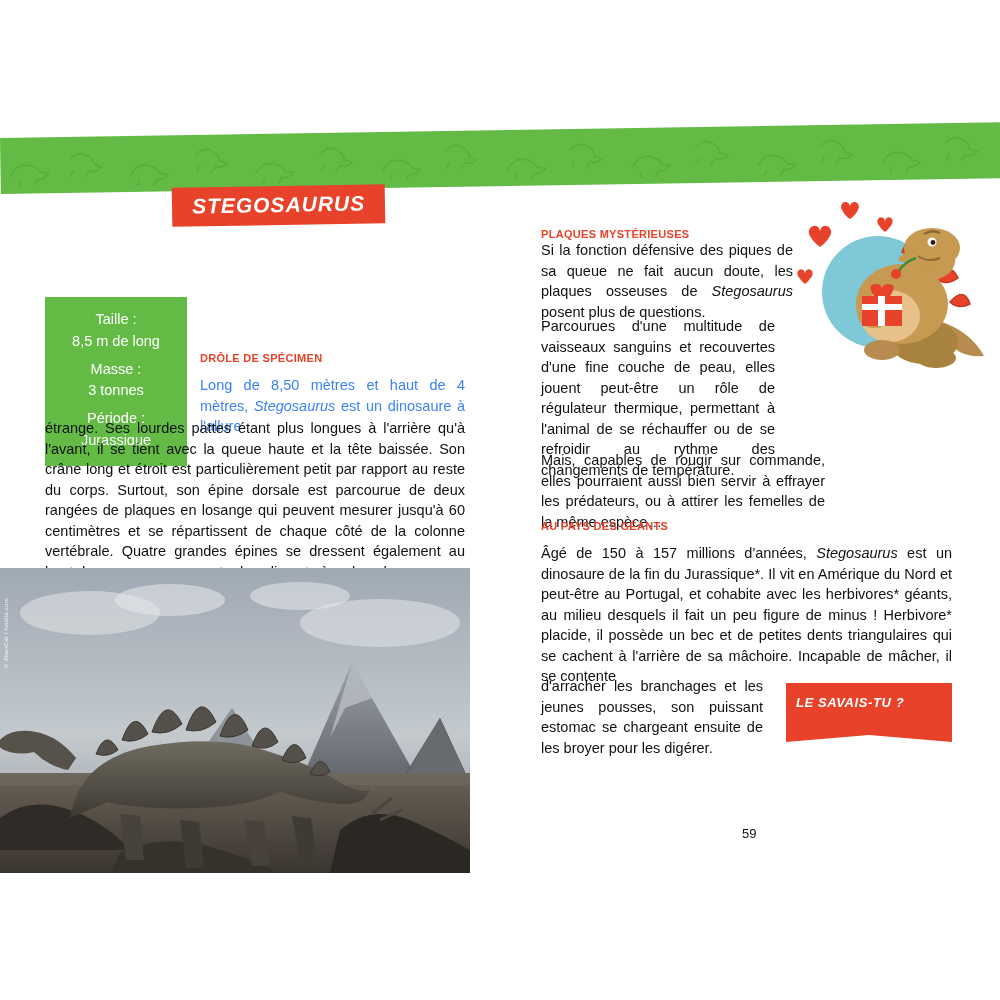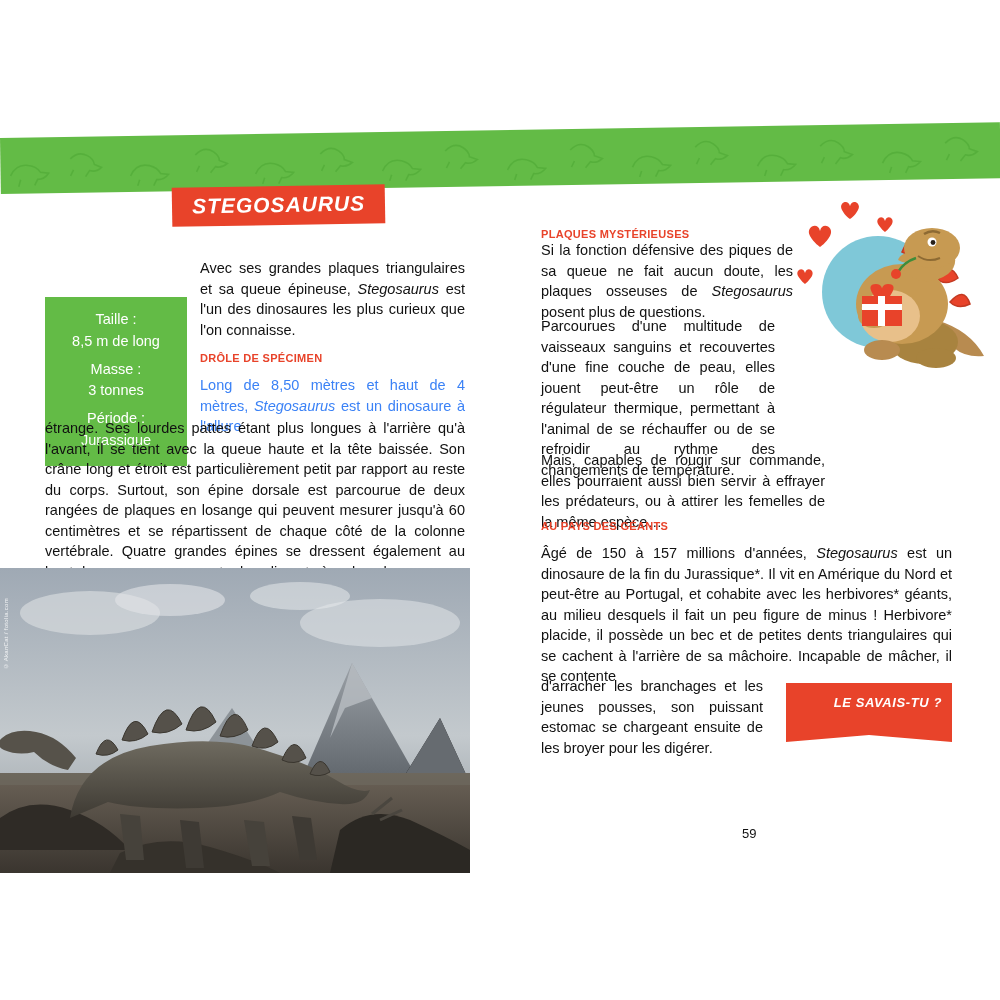--- a/index.html
+++ b/index.html
@@ -212,21 +212,21 @@
   }
 
   
   .didyouknow {
     position: absolute;
     left: 786px;
     top: 683px;
     width: 166px;
     background: #e8432a;
     color: #ffffff;
-    text-align: right;
+    text-align: left;
     padding: 12px 10px 26px 10px;
     box-sizing: border-box;
     clip-path: polygon(0 0, 100% 0, 100% 100%, 50% 88%, 0 100%);
   }
   .didyouknow .dyk-title {
     font-weight: bold;
     font-style: italic;
     font-size: 13px;
     letter-spacing: 0.6px;
     margin-bottom: 6px;
@@ -295,21 +295,20 @@
     <div class="fact">
       <span class="fact-label">Masse :</span>
       <span class="fact-value">3 tonnes</span>
     </div>
     <div class="fact">
       <span class="fact-label">Période :</span>
       <span class="fact-value">Jurassique</span>
     </div>
   </div>
 
-  <div class="intro-para">Avec ses grandes plaques triangulaires et sa queue épineuse, <i>Stegosaurus</i> est l'un des dinosaures les plus curieux que l'on connaisse.</div>
 
   <div class="sub-head spec-head">DRÔLE DE SPÉCIMEN</div>
   <div class="spec-body">Long de 8,50 mètres et haut de 4 mètres, <i>Stegosaurus</i> est un dinosaure à l'allure</div>
   <div class="spec-body-wide">étrange. Ses lourdes pattes étant plus longues à l'arrière qu'à l'avant, il se tient avec la queue haute et la tête baissée. Son crâne long et étroit est particulièrement petit par rapport au reste du corps. Surtout, son épine dorsale est parcourue de deux rangées de plaques en losange qui peuvent mesurer jusqu'à 60 centimètres et se répartissent de chaque côté de la colonne vertébrale. Quatre grandes épines se dressent également au bout de sa queue. pour porter les aliments à sa bouche…</div>
 
   <div class="photo">
     <svg width="470" height="305" viewBox="0 0 470 305">
       <defs>
         <linearGradient id="sky" x1="0" y1="0" x2="0" y2="1">
           <stop offset="0%" stop-color="#9fa9b4"></stop>

